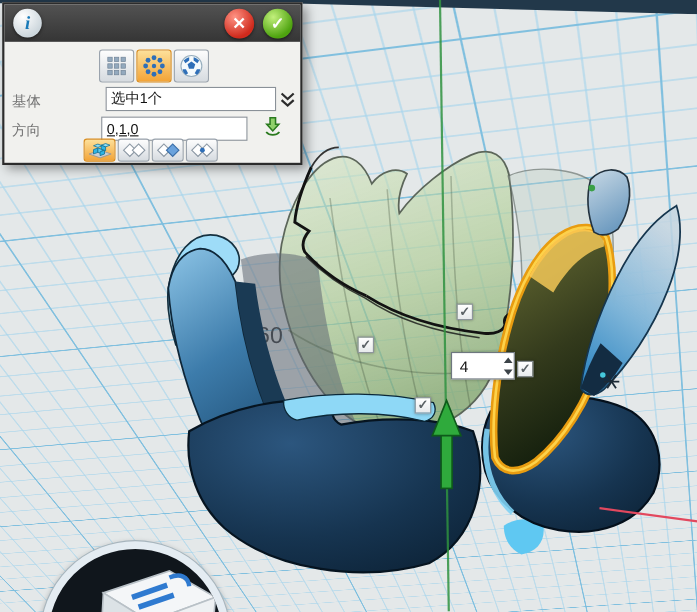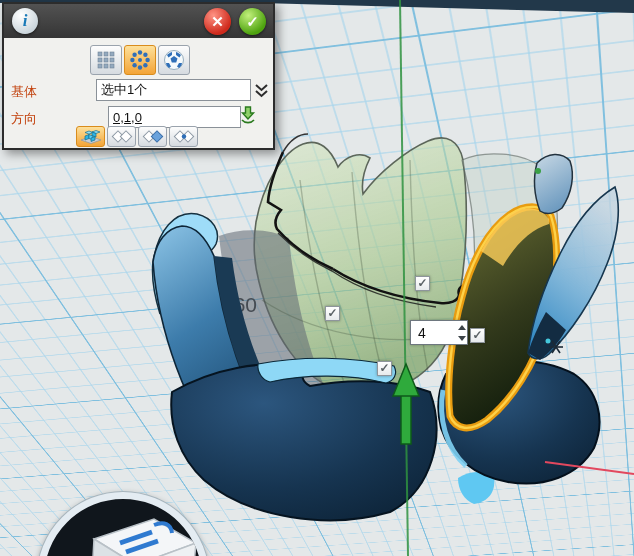--- a/index.html
+++ b/index.html
@@ -50,25 +50,25 @@
       color:#fff;font:bold 15px/27px "Liberation Sans",sans-serif;}
   .ok-btn{right:7px;background:radial-gradient(circle at 35% 28%,#c2f07c,#4ea30f 70%);
       color:#fff;font:bold 15px/27px "Liberation Sans",sans-serif;}
 
   .pattern-row{position:absolute;left:86px;top:41px;display:flex;gap:2px;}
   .pbtn{width:32px;height:30px;box-sizing:border-box;border:1px solid #9aa3ad;border-radius:3px;
       background:linear-gradient(#fdfdfd,#d6dbe0);display:flex;align-items:center;justify-content:center;cursor:pointer;}
   .pbtn.sel{background:linear-gradient(#fde09a,#f3a437);border-color:#d3treat;}
   .pbtn.sel{border-color:#d98c1c;}
 
-  .frow-label{position:absolute;left:7px;font:13px "Liberation Sans","DejaVu Sans",sans-serif;color:#c2410c;}
+  .frow-label{position:absolute;left:7px;font:13px "Liberation Sans","DejaVu Sans",sans-serif;color:#737373;}
   .fld{position:absolute;height:20px;box-sizing:content-box;border:1px solid #8a9198;background:#fff;
       font:13px "Liberation Sans","DejaVu Sans",sans-serif;color:#111;padding:0 4px;outline:none;}
   #fld-base{left:92px;top:75px;width:145px;}
-  #fld-dir{left:104px;top:102px;width:123px;text-decoration:underline;}
+  #fld-dir{left:88px;top:102px;width:123px;text-decoration:underline;}
   .chevrons{position:absolute;left:250px;top:79px;cursor:pointer;}
   .import-arrow{position:absolute;left:235px;top:101px;cursor:pointer;}
 
   .mode-row{position:absolute;left:72px;top:122px;display:flex;gap:2px;}
   .mbtn{width:29px;height:21px;box-sizing:border-box;border:1px solid #9aa3ad;border-radius:3px;
       background:linear-gradient(#fdfdfd,#d6dbe0);display:flex;align-items:center;justify-content:center;cursor:pointer;}
   .mbtn.sel{background:linear-gradient(#fde09a,#f3a437);border-color:#d98c1c;}
 
   
   .badge{position:absolute;left:37px;top:492px;width:158px;height:158px;border-radius:50%;

